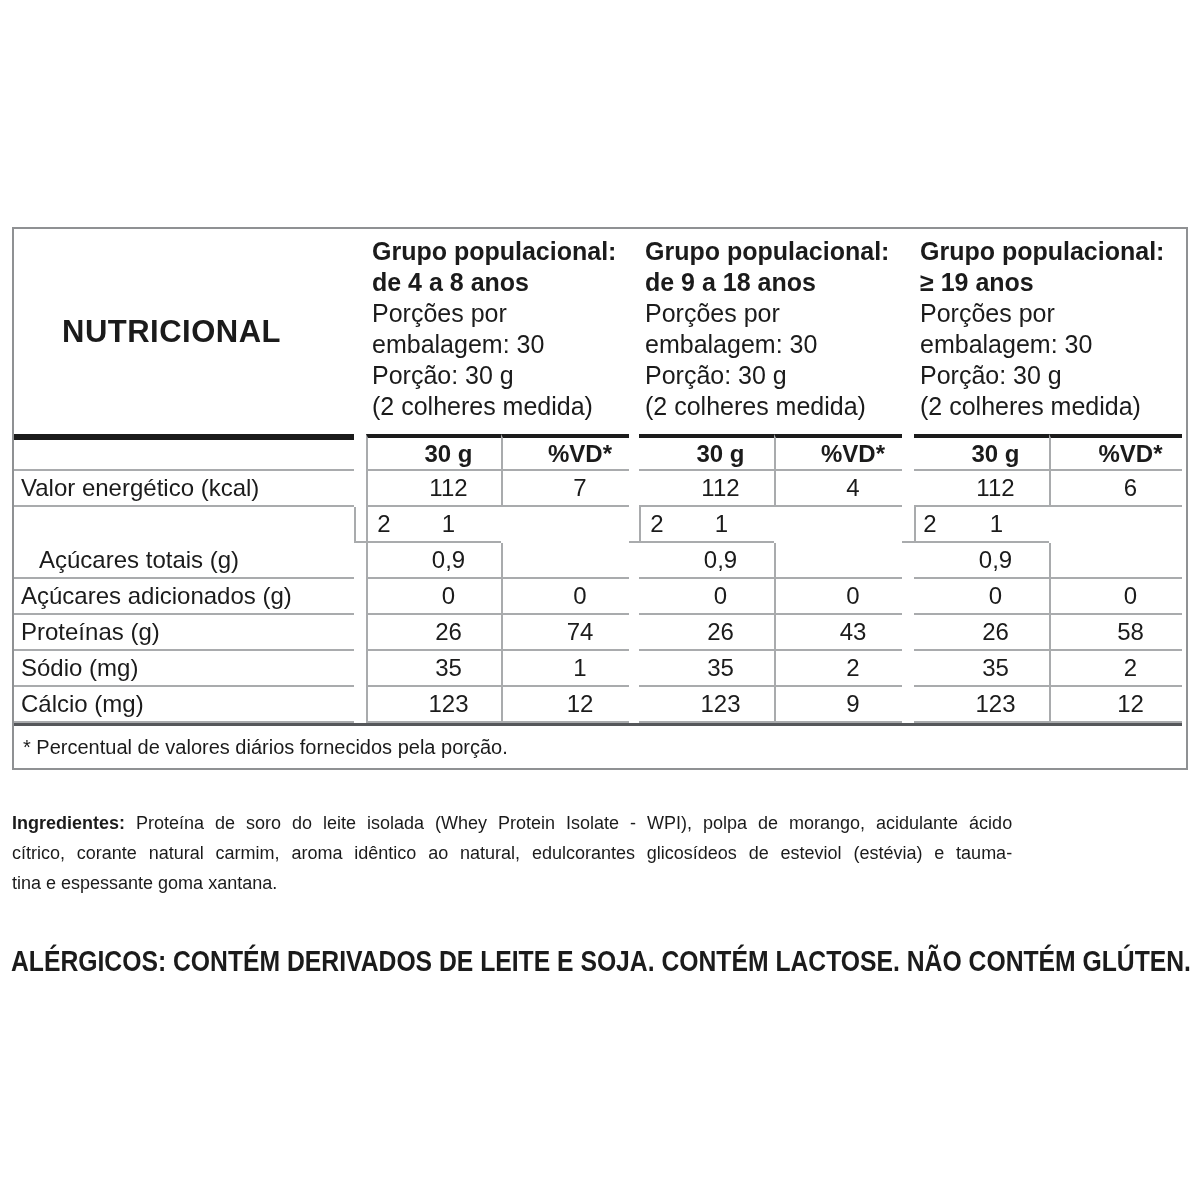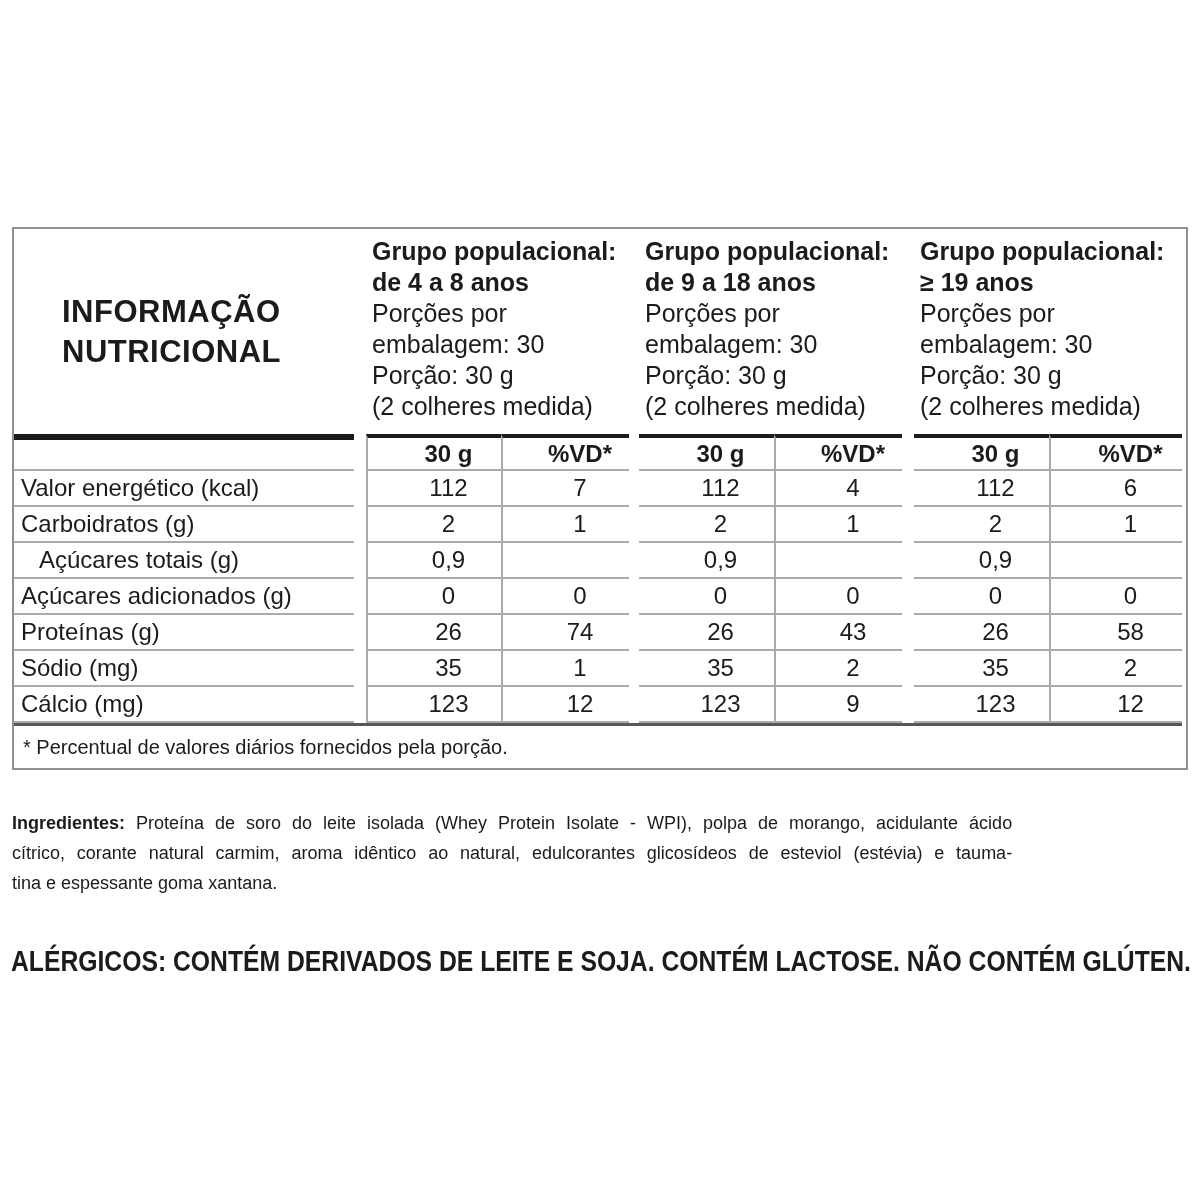--- a/index.html
+++ b/index.html
@@ -59,21 +59,20 @@
   }
   .measure{display:inline-block;}
 </style>
 </head>
 <body>
 
 <div class="label-table">
 
   <div class="grid-row header-row">
     <div class="cell title-cell">
-      <div>INFORMAÇÃO</div>
       <div>NUTRICIONAL</div>
     </div>
     <div class="cell group-header gc1">
       <div class="gh-bold">Grupo populacional:</div>
       <div class="gh-bold">de 4 a 8 anos</div>
       <div>Porções por</div>
       <div>embalagem: 30</div>
       <div>Porção: 30 g</div>
       <div>(2 colheres medida)</div>
     </div>
@@ -115,21 +114,20 @@
         <div class="cell qty bb vl">112</div>
         <div class="cell qty bb vl">7</div>
         <div class="cell "></div>
         <div class="cell qty bb">112</div>
         <div class="cell qty bb vl">4</div>
         <div class="cell "></div>
         <div class="cell qty bb">112</div>
         <div class="cell qty bb vl">6</div>
       </div>
       <div class="grid-row data-row">
-        <div class="cell lbl bb">Carboidratos (g)</div>
         <div class="cell "></div>
         <div class="cell qty bb vl">2</div>
         <div class="cell qty bb vl">1</div>
         <div class="cell "></div>
         <div class="cell qty bb">2</div>
         <div class="cell qty bb vl">1</div>
         <div class="cell "></div>
         <div class="cell qty bb">2</div>
         <div class="cell qty bb vl">1</div>
       </div>

